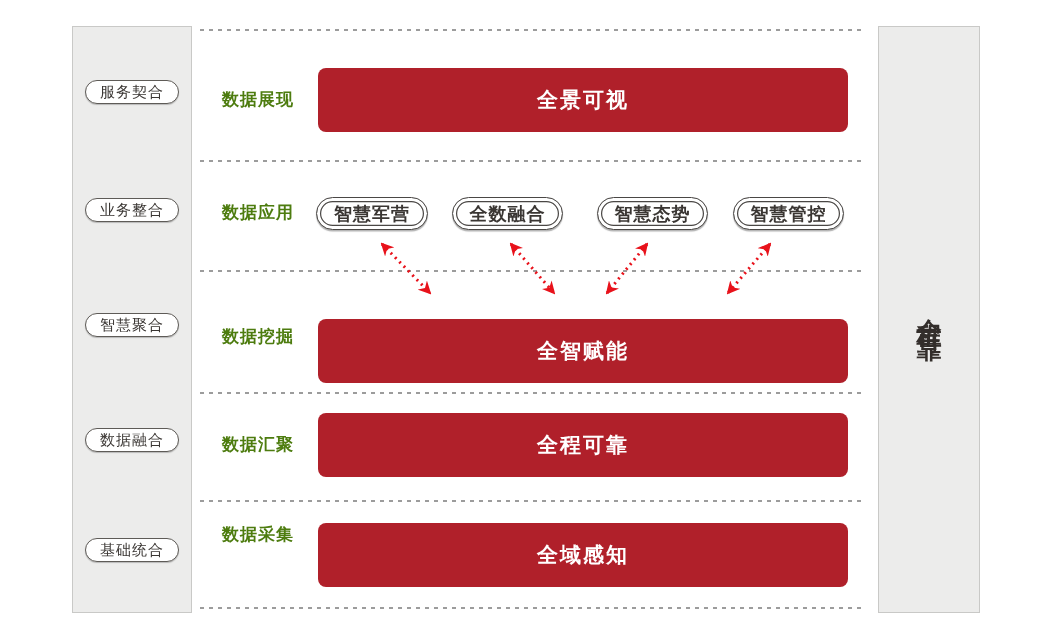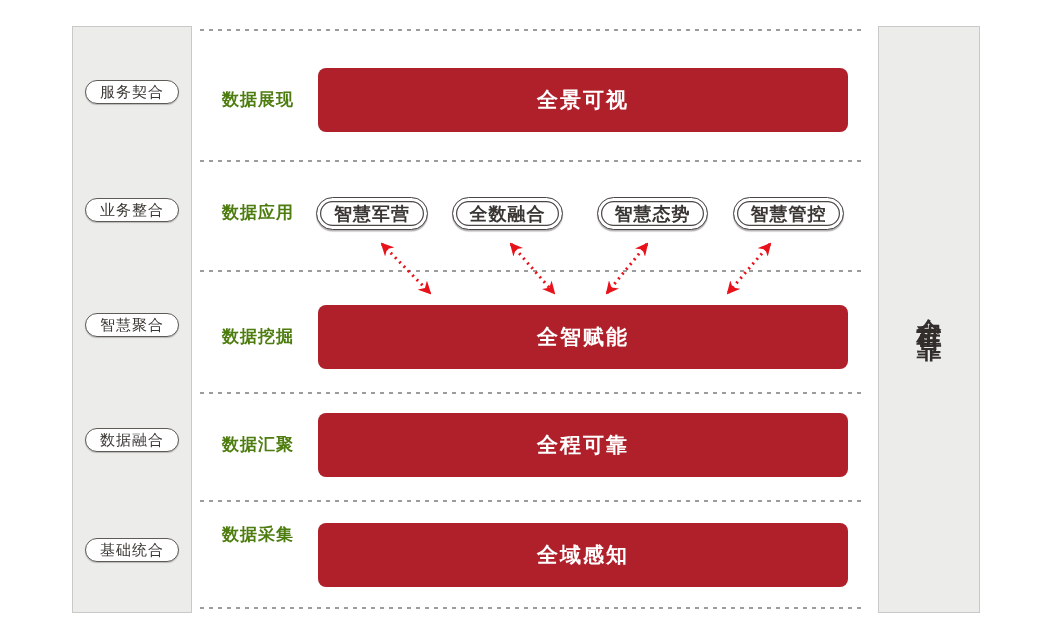--- a/index.html
+++ b/index.html
@@ -85,21 +85,21 @@
   <div class="dotted" style="top:500px"></div>
   <div class="dotted" style="top:607px"></div>
 
   <div class="row-label" style="top:89px">数据展现</div>
   <div class="row-label" style="top:202px">数据应用</div>
   <div class="row-label" style="top:326px">数据挖掘</div>
   <div class="row-label" style="top:434px">数据汇聚</div>
   <div class="row-label" style="top:524px">数据采集</div>
 
   <div class="bar" style="top:68px">全景可视</div>
-  <div class="bar" style="top:305px">全智赋能</div>
+  <div class="bar" style="top:319px">全智赋能</div>
   <div class="bar" style="top:413px">全程可靠</div>
   <div class="bar" style="top:523px">全域感知</div>
 
   <div class="app-pill" style="left:316px;width:112px">
       <span>智慧军营</span>
     </div>
   <div class="app-pill" style="left:452px;width:111px">
       <span>全数融合</span>
     </div>
   <div class="app-pill" style="left:597px;width:111px">

